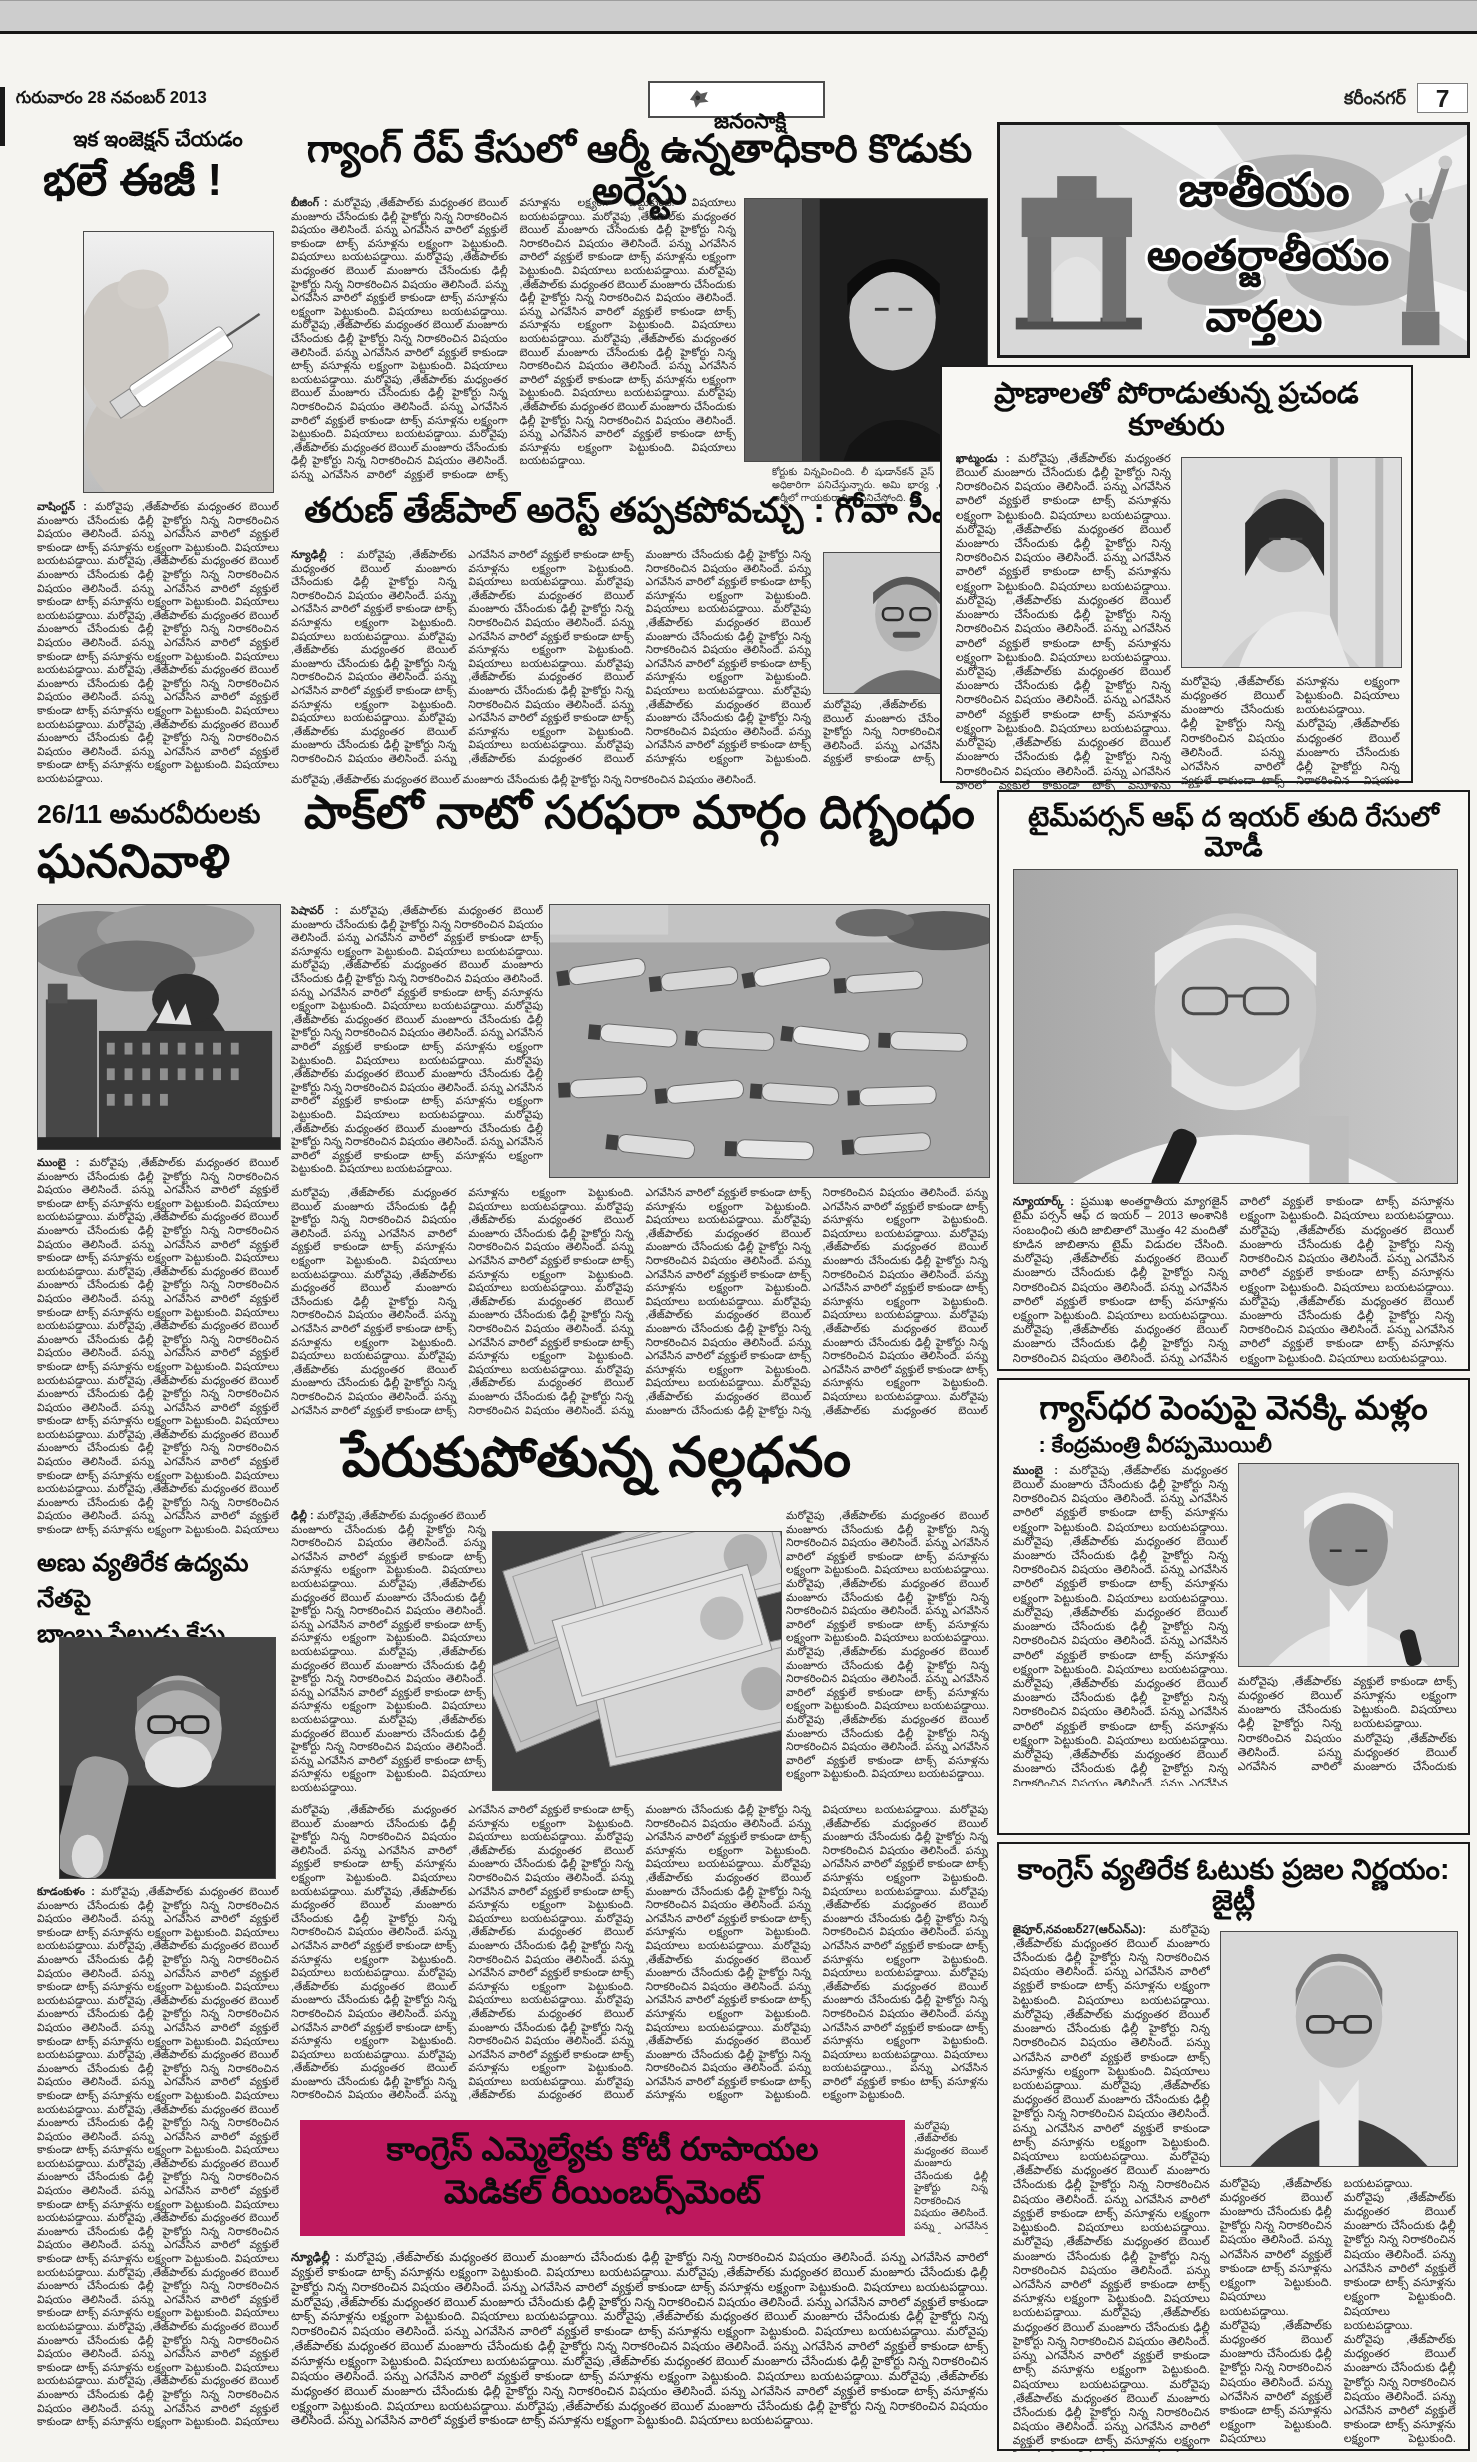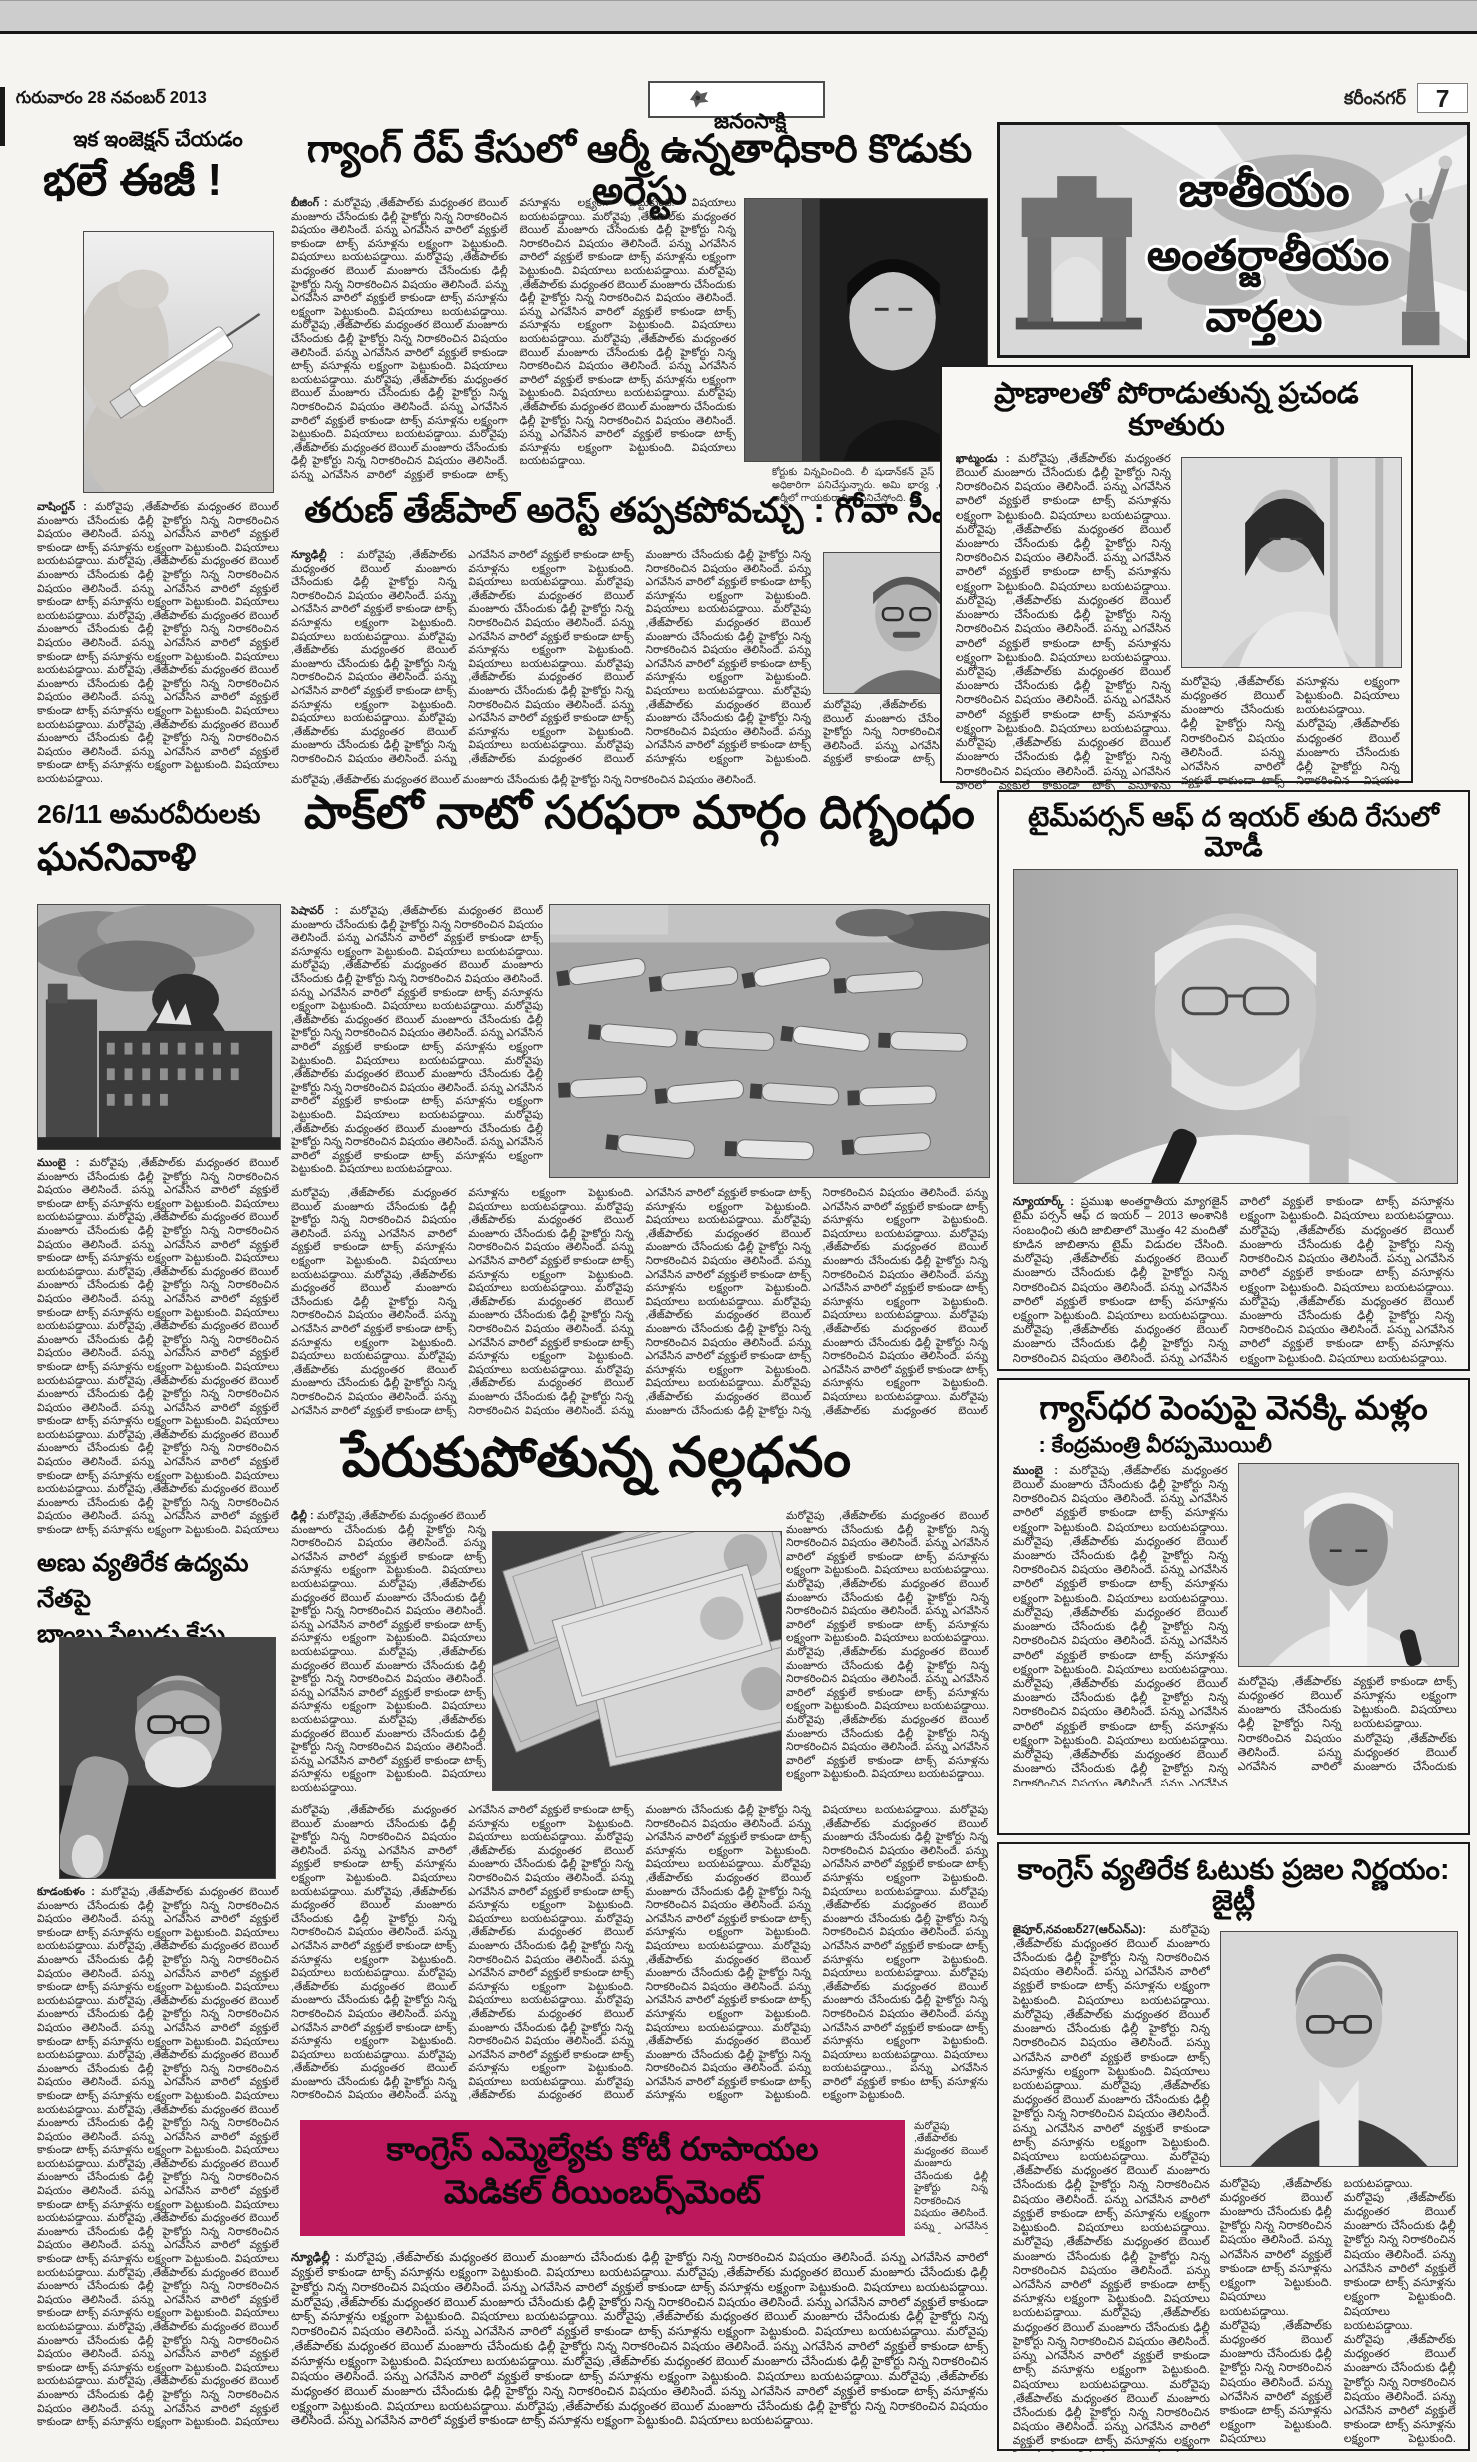--- a/index.html
+++ b/index.html
@@ -74,21 +74,21 @@
       <ellipse cx="60" cy="58" rx="26" ry="20" fill="#d2cec9"></ellipse>
     </svg>
   </div>
 
   <div class="abs body-text" style="left:37px;top:500px;width:242px;height:294px;">
     <span class="dateline">వాషింగ్టన్ :</span>
     <span>మరోవైపు ,తేజ్‌పాల్‌కు మధ్యంతర బెయిల్ మంజూరు చేసేందుకు ఢిల్లీ హైకోర్టు నిన్న నిరాకరించిన విషయం తెలిసిందే. పన్ను ఎగవేసిన వారిలో వ్యక్తులే కాకుండా టాక్స్ వసూళ్లను లక్ష్యంగా పెట్టుకుంది. విషయాలు బయటపడ్డాయి. మరోవైపు ,తేజ్‌పాల్‌కు మధ్యంతర బెయిల్ మంజూరు చేసేందుకు ఢిల్లీ హైకోర్టు నిన్న నిరాకరించిన విషయం తెలిసిందే. పన్ను ఎగవేసిన వారిలో వ్యక్తులే కాకుండా టాక్స్ వసూళ్లను లక్ష్యంగా పెట్టుకుంది. విషయాలు బయటపడ్డాయి. మరోవైపు ,తేజ్‌పాల్‌కు మధ్యంతర బెయిల్ మంజూరు చేసేందుకు ఢిల్లీ హైకోర్టు నిన్న నిరాకరించిన విషయం తెలిసిందే. పన్ను ఎగవేసిన వారిలో వ్యక్తులే కాకుండా టాక్స్ వసూళ్లను లక్ష్యంగా పెట్టుకుంది. విషయాలు బయటపడ్డాయి. మరోవైపు ,తేజ్‌పాల్‌కు మధ్యంతర బెయిల్ మంజూరు చేసేందుకు ఢిల్లీ హైకోర్టు నిన్న నిరాకరించిన విషయం తెలిసిందే. పన్ను ఎగవేసిన వారిలో వ్యక్తులే కాకుండా టాక్స్ వసూళ్లను లక్ష్యంగా పెట్టుకుంది. విషయాలు బయటపడ్డాయి. మరోవైపు ,తేజ్‌పాల్‌కు మధ్యంతర బెయిల్ మంజూరు చేసేందుకు ఢిల్లీ హైకోర్టు నిన్న నిరాకరించిన విషయం తెలిసిందే. పన్ను ఎగవేసిన వారిలో వ్యక్తులే కాకుండా టాక్స్ వసూళ్లను లక్ష్యంగా పెట్టుకుంది. విషయాలు బయటపడ్డాయి.</span>
   </div>
 
   <div class="abs hl" style="left:37px;top:800px;width:242px;font-size:26.6px;">26/11 అమరవీరులకు</div>
-  <div class="abs hl" style="left:37px;top:837px;width:242px;font-size:38px;">ఘననివాళి</div>
+  <div class="abs hl" style="left:37px;top:837px;width:242px;font-size:46px;">ఘననివాళి</div>
 
   <div class="abs photo" style="left:37px;top:904px;width:242px;height:244px;">
     <svg viewBox="0 0 246 248" preserveAspectRatio="none">
       <rect width="246" height="248" fill="#b7b7b7"></rect>
       <ellipse cx="60" cy="40" rx="70" ry="34" fill="#878787"></ellipse>
       <ellipse cx="140" cy="26" rx="80" ry="28" fill="#9d9d9d"></ellipse>
       <ellipse cx="100" cy="62" rx="60" ry="26" fill="#6f6f6f"></ellipse>
       <rect x="8" y="96" width="52" height="152" fill="#474747"></rect>
       <rect x="10" y="80" width="20" height="20" fill="#525252"></rect>
       <rect x="62" y="128" width="176" height="120" fill="#3a3a3a"></rect>

